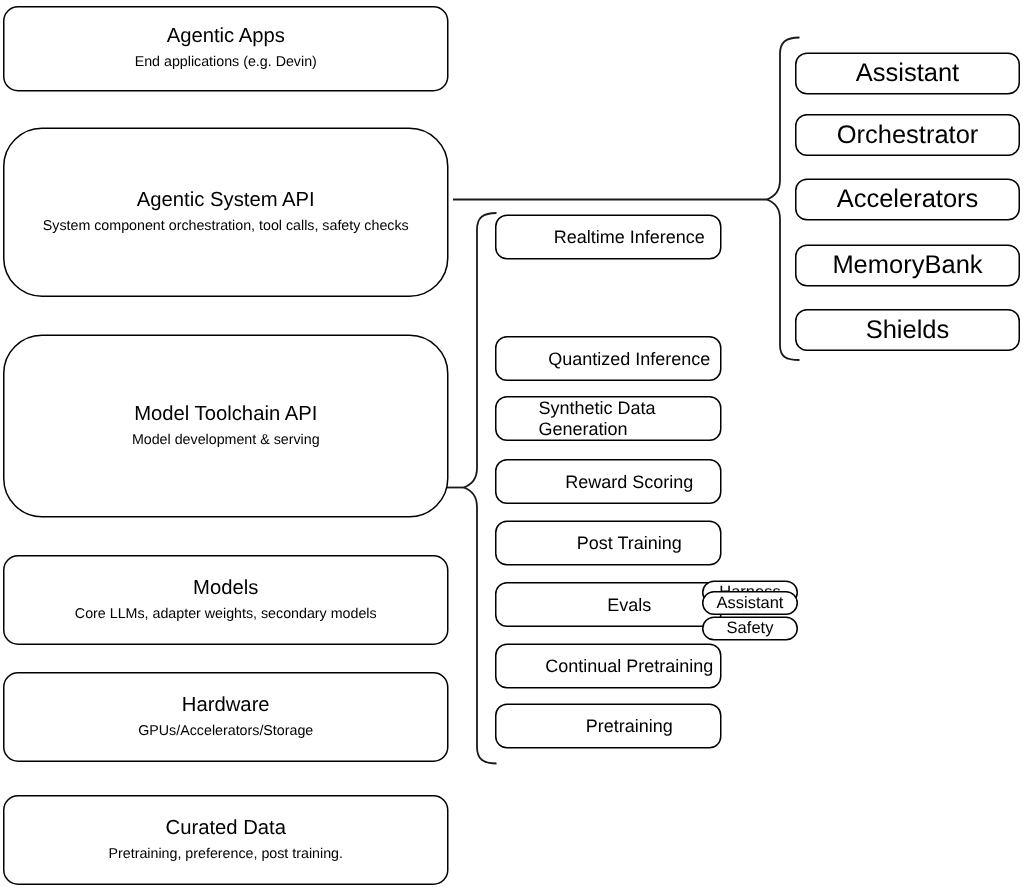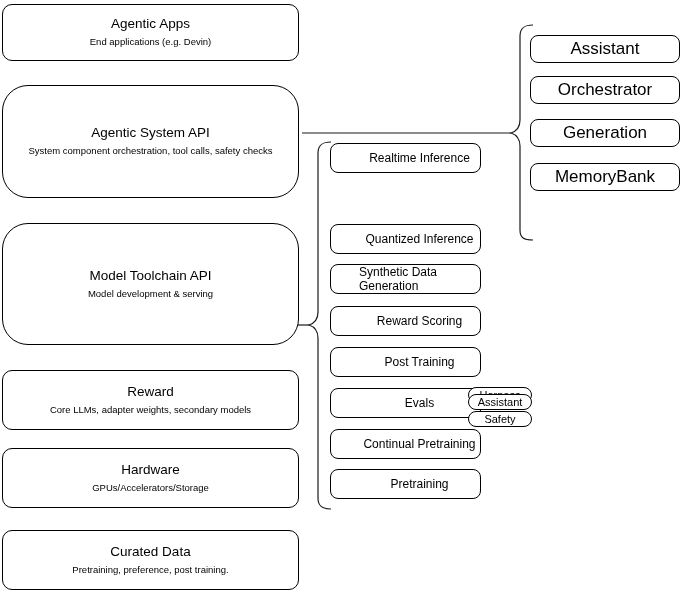--- a/index.html
+++ b/index.html
@@ -117,21 +117,21 @@
     <div class="t">Agentic System API</div>
     <div class="s">System component orchestration, tool calls, safety checks</div>
   </div>
 
   <div class="lbox r26" style="top:223px;height:122px">
     <div class="t">Model Toolchain API</div>
     <div class="s">Model development &amp; serving</div>
   </div>
 
   <div class="lbox r10" style="top:370px;height:60px">
-    <div class="t">Reward</div>
+    <div class="t">Models</div>
     <div class="s">Core LLMs, adapter weights, secondary models</div>
   </div>
 
   <div class="lbox r10" style="top:448px;height:60px">
     <div class="t">Hardware</div>
     <div class="s">GPUs/Accelerators/Storage</div>
   </div>
 
   <div class="lbox r10" style="top:530px;height:60px">
     <div class="t">Curated Data</div>
@@ -146,16 +146,17 @@
   <div class="mbox" style="top:388px">Evals</div>
   <div class="mbox" style="top:429px">Continual Pretraining</div>
   <div class="mbox" style="top:469px">Pretraining</div>
 
   <div class="pill" style="top:387px">Harness</div>
   <div class="pill" style="top:394px">Assistant</div>
   <div class="pill" style="top:411px">Safety</div>
 
   <div class="rbox" style="top:35px">Assistant</div>
   <div class="rbox" style="top:76px">Orchestrator</div>
-  <div class="rbox" style="top:119px">Generation</div>
+  <div class="rbox" style="top:119px">Accelerators</div>
   <div class="rbox" style="top:163px">MemoryBank</div>
+  <div class="rbox" style="top:206px">Shields</div>
 
 </div>
 
 </body></html>

